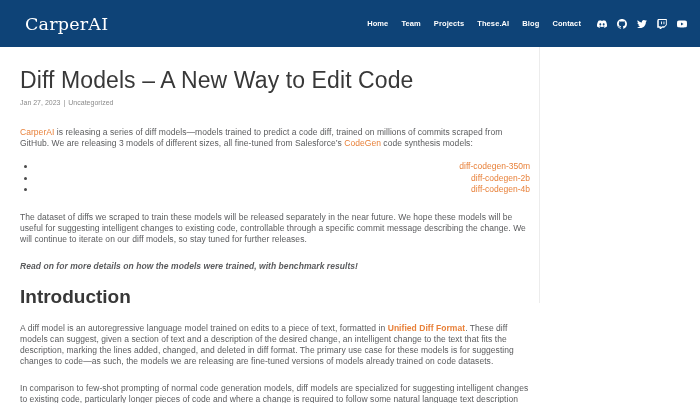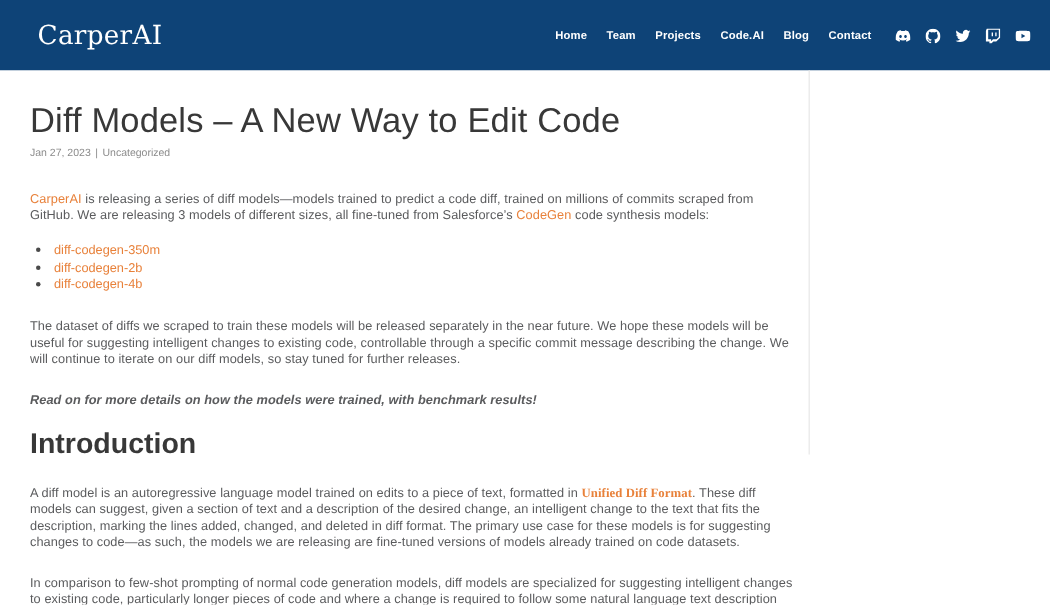--- a/index.html
+++ b/index.html
@@ -40,42 +40,42 @@
     margin: 0 0 7px 0; font-size: 23px; line-height: 24px;
     color: var(--heading, #383838); font-weight: 400; letter-spacing: 0.1px;
   }
   .meta { font-size: 7px; color: #8b8b8b; margin: 0 0 21px 0; }
   .meta .sep { margin: 0 3px; }
   p.body-p {
     font-size: 8.5px; line-height: 11px; margin: 16px 0 12px 0;
     color: var(--text, #5a5b5d); letter-spacing: 0.05px;
   }
   a.lnk { color: var(--link, #e8813a); text-decoration: none; cursor: pointer; }
-  a.lnk.b { font-weight: 700; font-family: Liberation Serif, serif; }
-  ul.model-list { margin: 0 0 13px 0; padding: 0 0 0 16px; }
+  a.lnk.b { font-weight: 700; }
+  ul.model-list { margin: 0 0 13px 0; padding: 0 0 0 16px; text-align: right; }
   ul.model-list li {
     font-size: 8.5px; line-height: 11.5px; color: #4a4a4a;
   }
   ul.model-list li a { color: var(--link, #e8813a); text-decoration: none; }
   p.readon { font-weight: 700; font-style: italic; margin-bottom: 13px; }
   h2.section-h {
     margin: 15px 0 8px 0; font-size: 19px; line-height: 20px;
     color: var(--heading, #383838); font-weight: 700;
   }
 </style>
 </head>
 <body>
 
 <header class="header">
   <a class="logo">CarperAI</a>
   <nav class="nav">
     <a class="nav-link">Home</a>
     <a class="nav-link">Team</a>
     <a class="nav-link">Projects</a>
-    <a class="nav-link">Code.AI</a>
+    <a class="nav-link">These.AI</a>
     <a class="nav-link">Blog</a>
     <a class="nav-link">Contact</a>
     <span class="social">
       <a>
         <svg viewBox="0 0 24 24">
             <path d="M20.317 4.37a19.79 19.79 0 0 0-4.885-1.515.074.074 0 0 0-.079.037c-.21.375-.444.864-.608 1.25a18.27 18.27 0 0 0-5.487 0 12.64 12.64 0 0 0-.617-1.25.077.077 0 0 0-.079-.037A19.736 19.736 0 0 0 3.677 4.37a.07.07 0 0 0-.032.027C.533 9.046-.32 13.58.099 18.057a.082.082 0 0 0 .031.057 19.9 19.9 0 0 0 5.993 3.03.078.078 0 0 0 .084-.028c.462-.63.874-1.295 1.226-1.994a.076.076 0 0 0-.041-.106 13.107 13.107 0 0 1-1.872-.892.077.077 0 0 1-.008-.128c.126-.094.252-.192.372-.291a.074.074 0 0 1 .077-.01c3.928 1.793 8.18 1.793 12.062 0a.074.074 0 0 1 .078.01c.12.098.246.198.373.292a.077.077 0 0 1-.006.127 12.3 12.3 0 0 1-1.873.892.077.077 0 0 0-.041.107c.36.698.772 1.362 1.225 1.993a.076.076 0 0 0 .084.028 19.84 19.84 0 0 0 6.002-3.03.077.077 0 0 0 .032-.054c.5-5.177-.838-9.674-3.549-13.66a.06.06 0 0 0-.031-.03zM8.02 15.33c-1.183 0-2.157-1.085-2.157-2.419 0-1.333.956-2.419 2.157-2.419 1.21 0 2.176 1.096 2.157 2.42 0 1.333-.956 2.418-2.157 2.418zm7.975 0c-1.183 0-2.157-1.085-2.157-2.419 0-1.333.955-2.419 2.157-2.419 1.21 0 2.176 1.096 2.157 2.42 0 1.333-.946 2.418-2.157 2.418z"></path>
           </svg>
       </a>
       <a>
         <svg viewBox="0 0 24 24">

